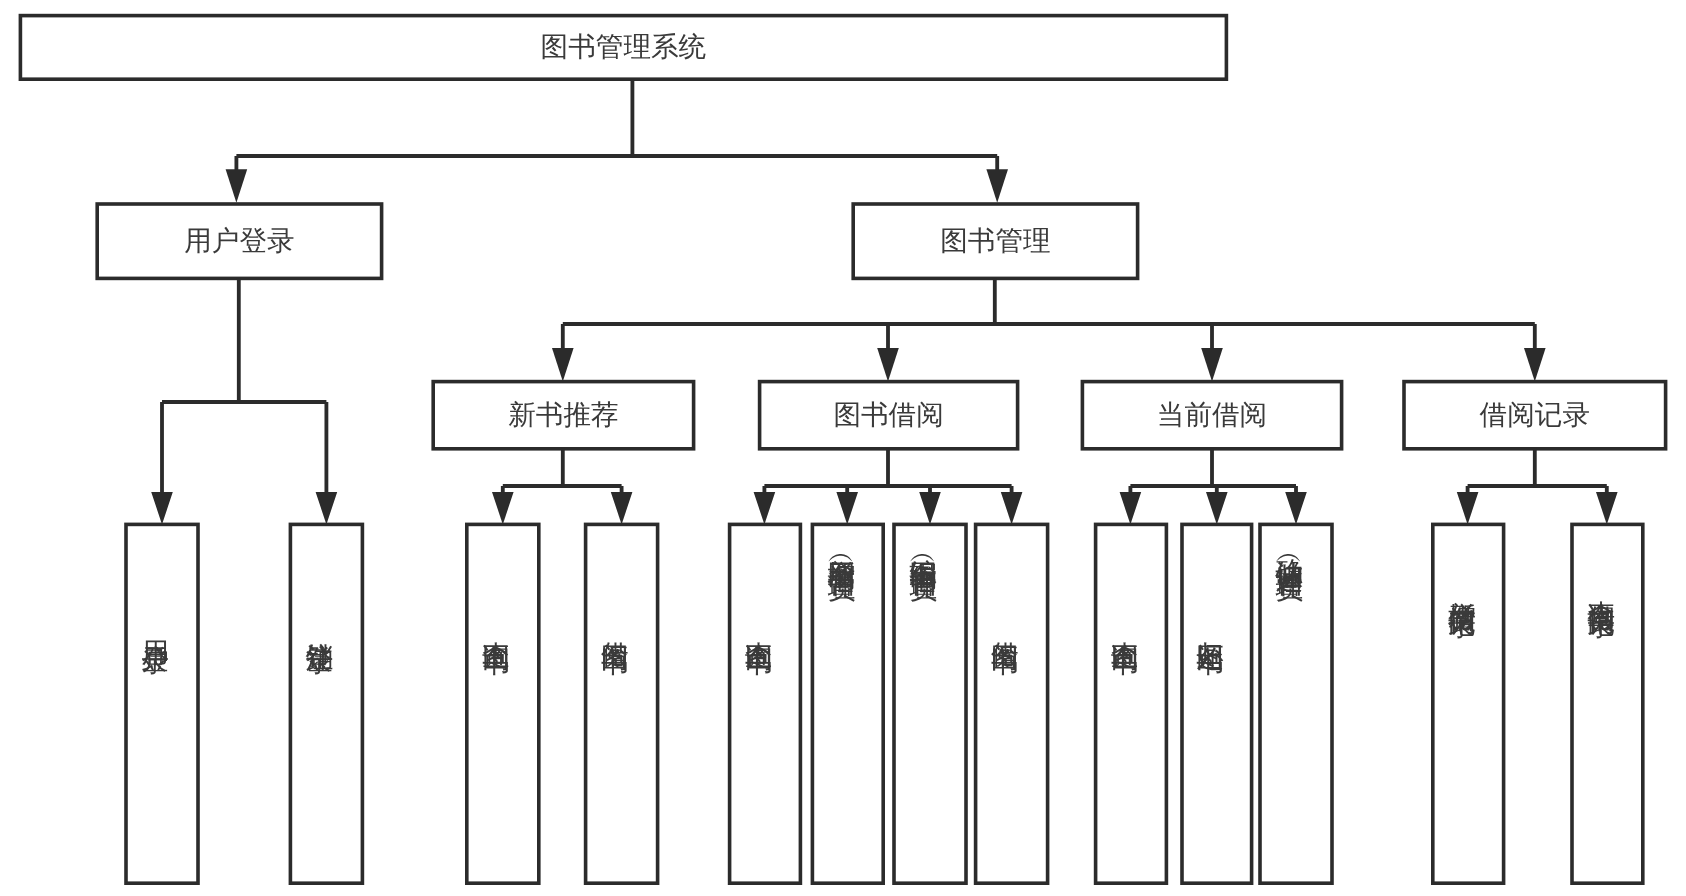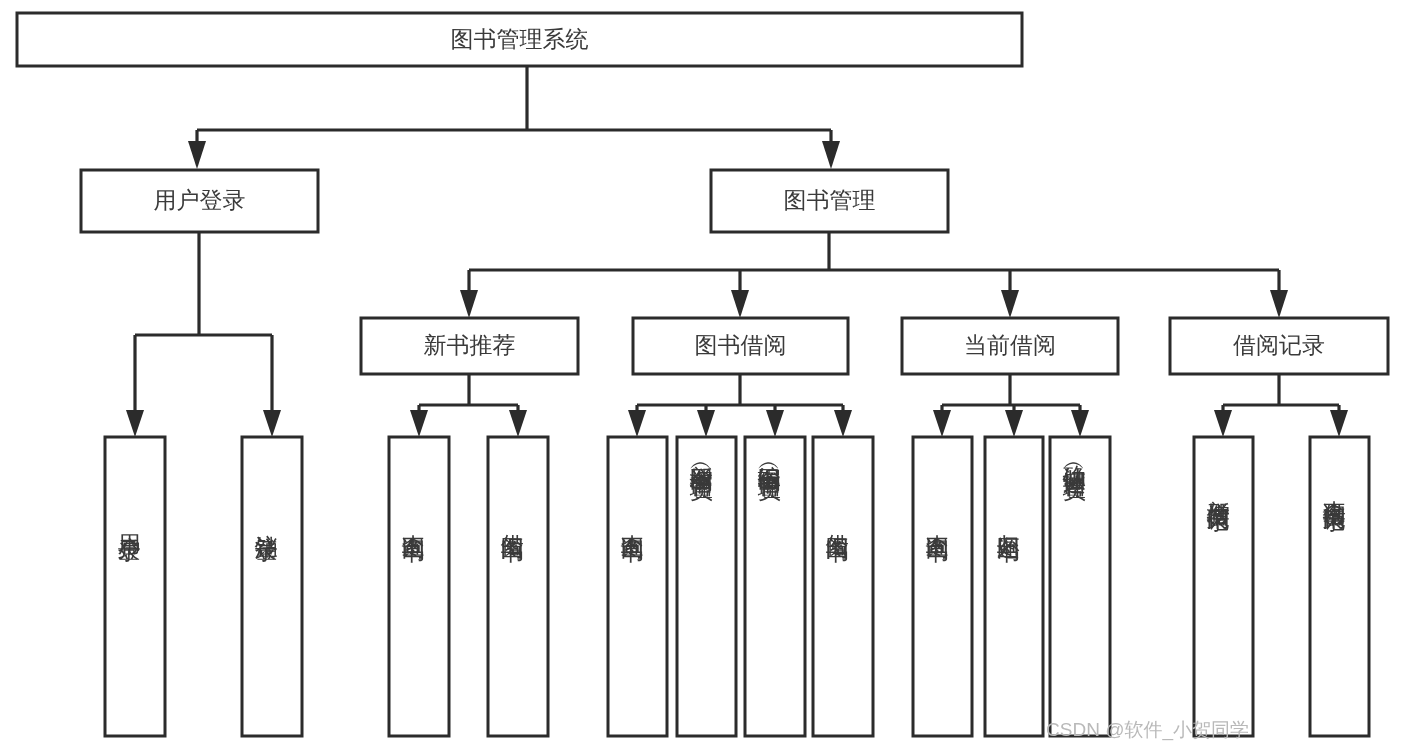--- a/index.html
+++ b/index.html
@@ -213,15 +213,14 @@
   <div class="node-label-v" style="left:620px;  top:516px;">查询图书</div>
   <div class="node-label-v" style="left:689px;  top:447px;">新增图书（管理员）</div>
   <div class="node-label-v" style="left:757px;  top:447px;">编辑图书（管理员）</div>
   <div class="node-label-v" style="left:825px;  top:516px;">借阅图书</div>
   <div class="node-label-v" style="left:925px;  top:516px;">查询图书</div>
   <div class="node-label-v" style="left:996px;  top:516px;">归还图书</div>
   <div class="node-label-v" style="left:1062px; top:447px;">确认归还（管理员）</div>
   <div class="node-label-v" style="left:1206px; top:482px;">新增借阅记录</div>
   <div class="node-label-v" style="left:1322px; top:482px;">查询借阅记录</div>
 
-  <div class="watermark">CSDN @软件_小贺同学</div>
 
 </div>
 
 </body></html>

